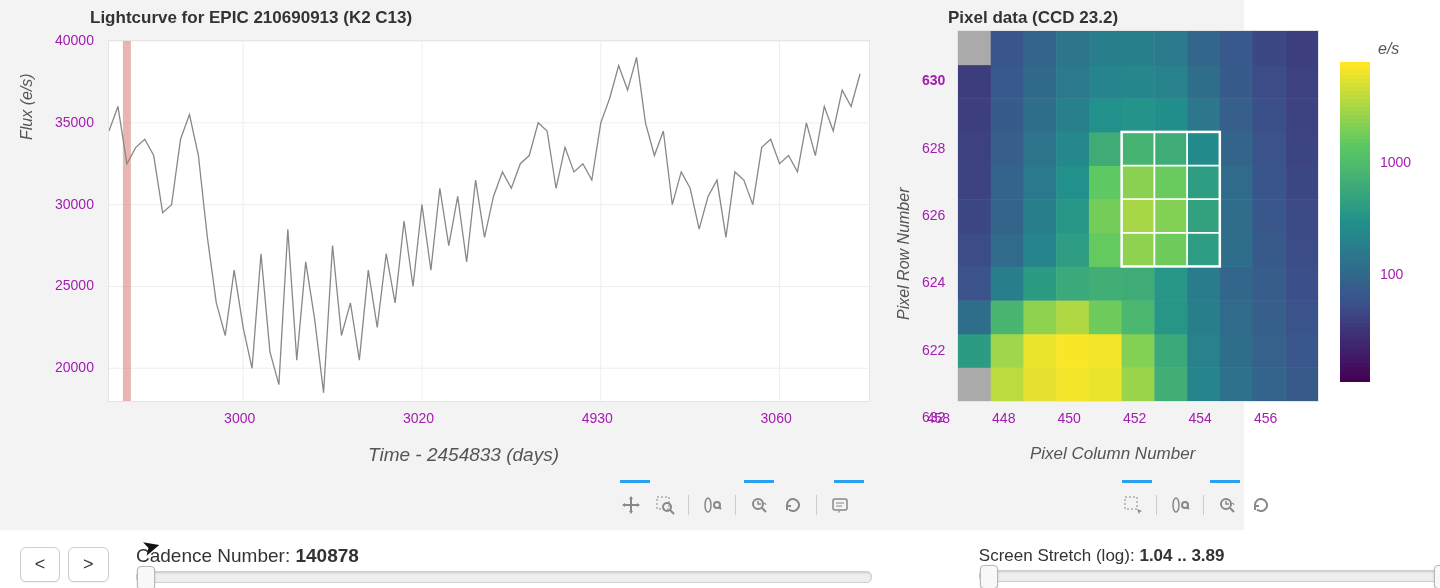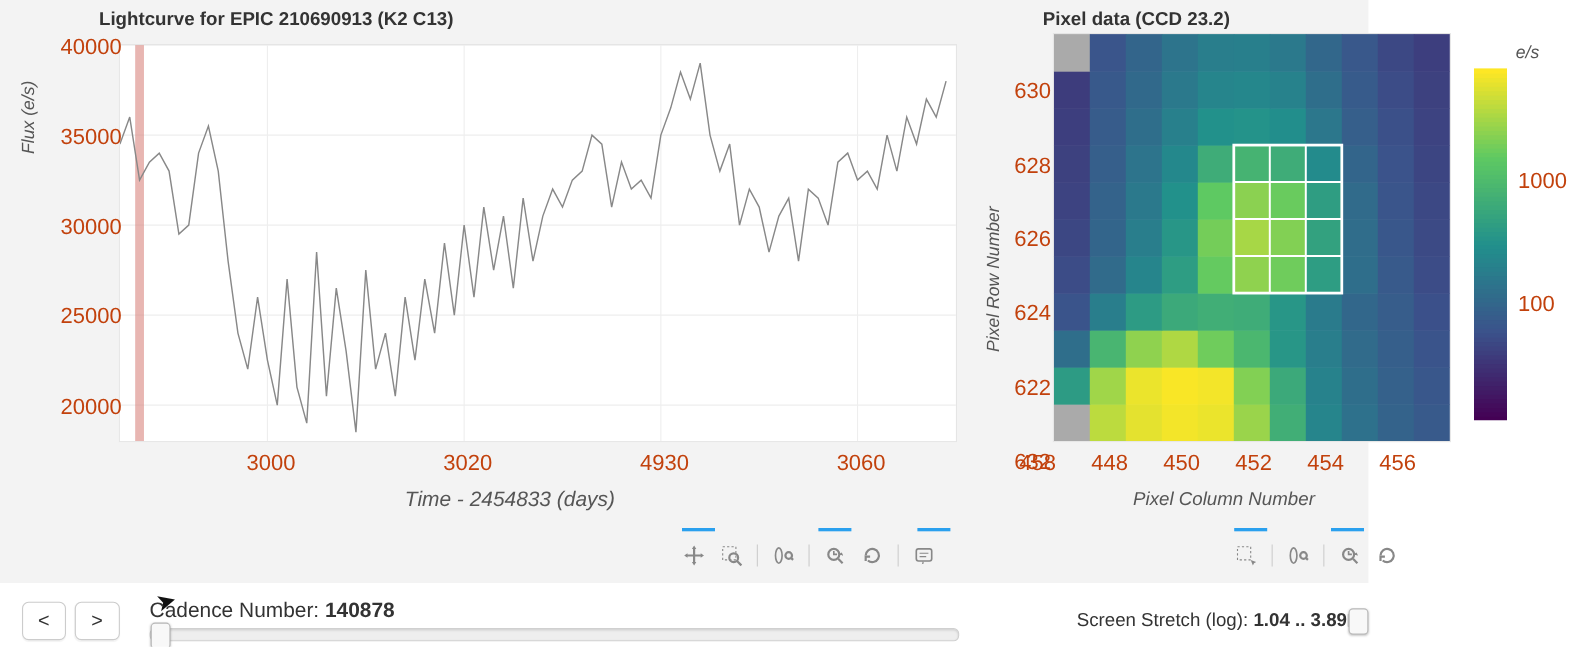--- a/index.html
+++ b/index.html
@@ -62,21 +62,21 @@
   }
   .slider-thumb {
     position: absolute; top: -6px;
     width: 16px; height: 22px;
     background: #f8f8f8;
     border: 1px solid #b8b8b8;
     border-radius: 4px;
     box-shadow: 0 1px 2px rgba(0,0,0,.2);
   }
   
-  .tick-label { position: absolute; color: #c2410c; font-size: 20px; }
+  .tick-label { position: absolute; color: #a21caf; font-size: 14px; }
   .cursor-arrow { position: absolute; font-size: 22px; color: #111; transform: rotate(-15deg); }
 </style>
 </head>
 <body>
 
 <div class="root">
   <div class="plot-area">
 
     <div class="lc-title">Lightcurve for EPIC 210690913 (K2 C13)</div>
     <div class="lc-yaxis">Flux (e/s)</div>
@@ -293,21 +293,21 @@
           <line y1="201.81818181818184" y2="201.81818181818184" x1="163.63636363636363" x2="261.8181818181818" stroke="#fff" stroke-width="1.8"></line>
           <line y1="168.1818181818182" y2="168.1818181818182" x1="163.63636363636363" x2="261.8181818181818" stroke="#fff" stroke-width="1.8"></line>
           <line y1="134.54545454545456" y2="134.54545454545456" x1="163.63636363636363" x2="261.8181818181818" stroke="#fff" stroke-width="1.8"></line>
         </svg>
     </div>
     <div id="px-yticks">
         <div class="tick-label" style="left: 922px; top: 341.545px;">622</div>
         <div class="tick-label" style="left: 922px; top: 274.273px; text-align: right;">624</div>
         <div class="tick-label" style="left: 922px; top: 207px;">626</div>
         <div class="tick-label" style="left: 922px; top: 139.727px;">628</div>
-        <div class="tick-label" style="left: 922px; top: 72.4545px;">630</div>
+        <div class="tick-label" style="left: 922px; top: 72.4545px; font-weight: bold;">630</div>
         <div class="tick-label" style="left: 922px; top: 408.818px;">632</div>
       </div>
     <div id="px-xticks">
         <div class="tick-label" style="left: 992.091px; top: 410px;">448</div>
         <div class="tick-label" style="left: 1057.55px; top: 410px;">450</div>
         <div class="tick-label" style="left: 1123px; top: 410px;">452</div>
         <div class="tick-label" style="left: 1188.45px; top: 410px;">454</div>
         <div class="tick-label" style="left: 1253.91px; top: 410px;">456</div>
         <div class="tick-label" style="left: 926.636px; top: 410px;">458</div>
       </div>
@@ -448,21 +448,21 @@
     <div style="display:flex; flex-direction:column; width:750px;">
       <div class="cadence-label">
         <span>Cadence Number:</span>
         <b>140878</b>
       </div>
       <div class="slider-track" style="margin-top:4px;">
         <div class="slider-thumb" id="cadence-thumb" style="left: 0px;"></div>
       </div>
     </div>
     <div style="width:60px"></div>
-    <div style="display:flex; width:470px;margin-left:48px;">
+    <div style="display:flex; flex-direction:column; width:470px;margin-left:48px;">
       <div class="stretch-label">
         <span>Screen Stretch (log):</span>
         <b>1.04 .. 3.89</b>
       </div>
       <div class="slider-track" style="margin-top:4px;">
         <div class="slider-thumb" id="stretch-thumb-low" style="left: 0px;"></div>
         <div class="slider-thumb" id="stretch-thumb-high" style="left: 454px;"></div>
       </div>
     </div>
   </div>

